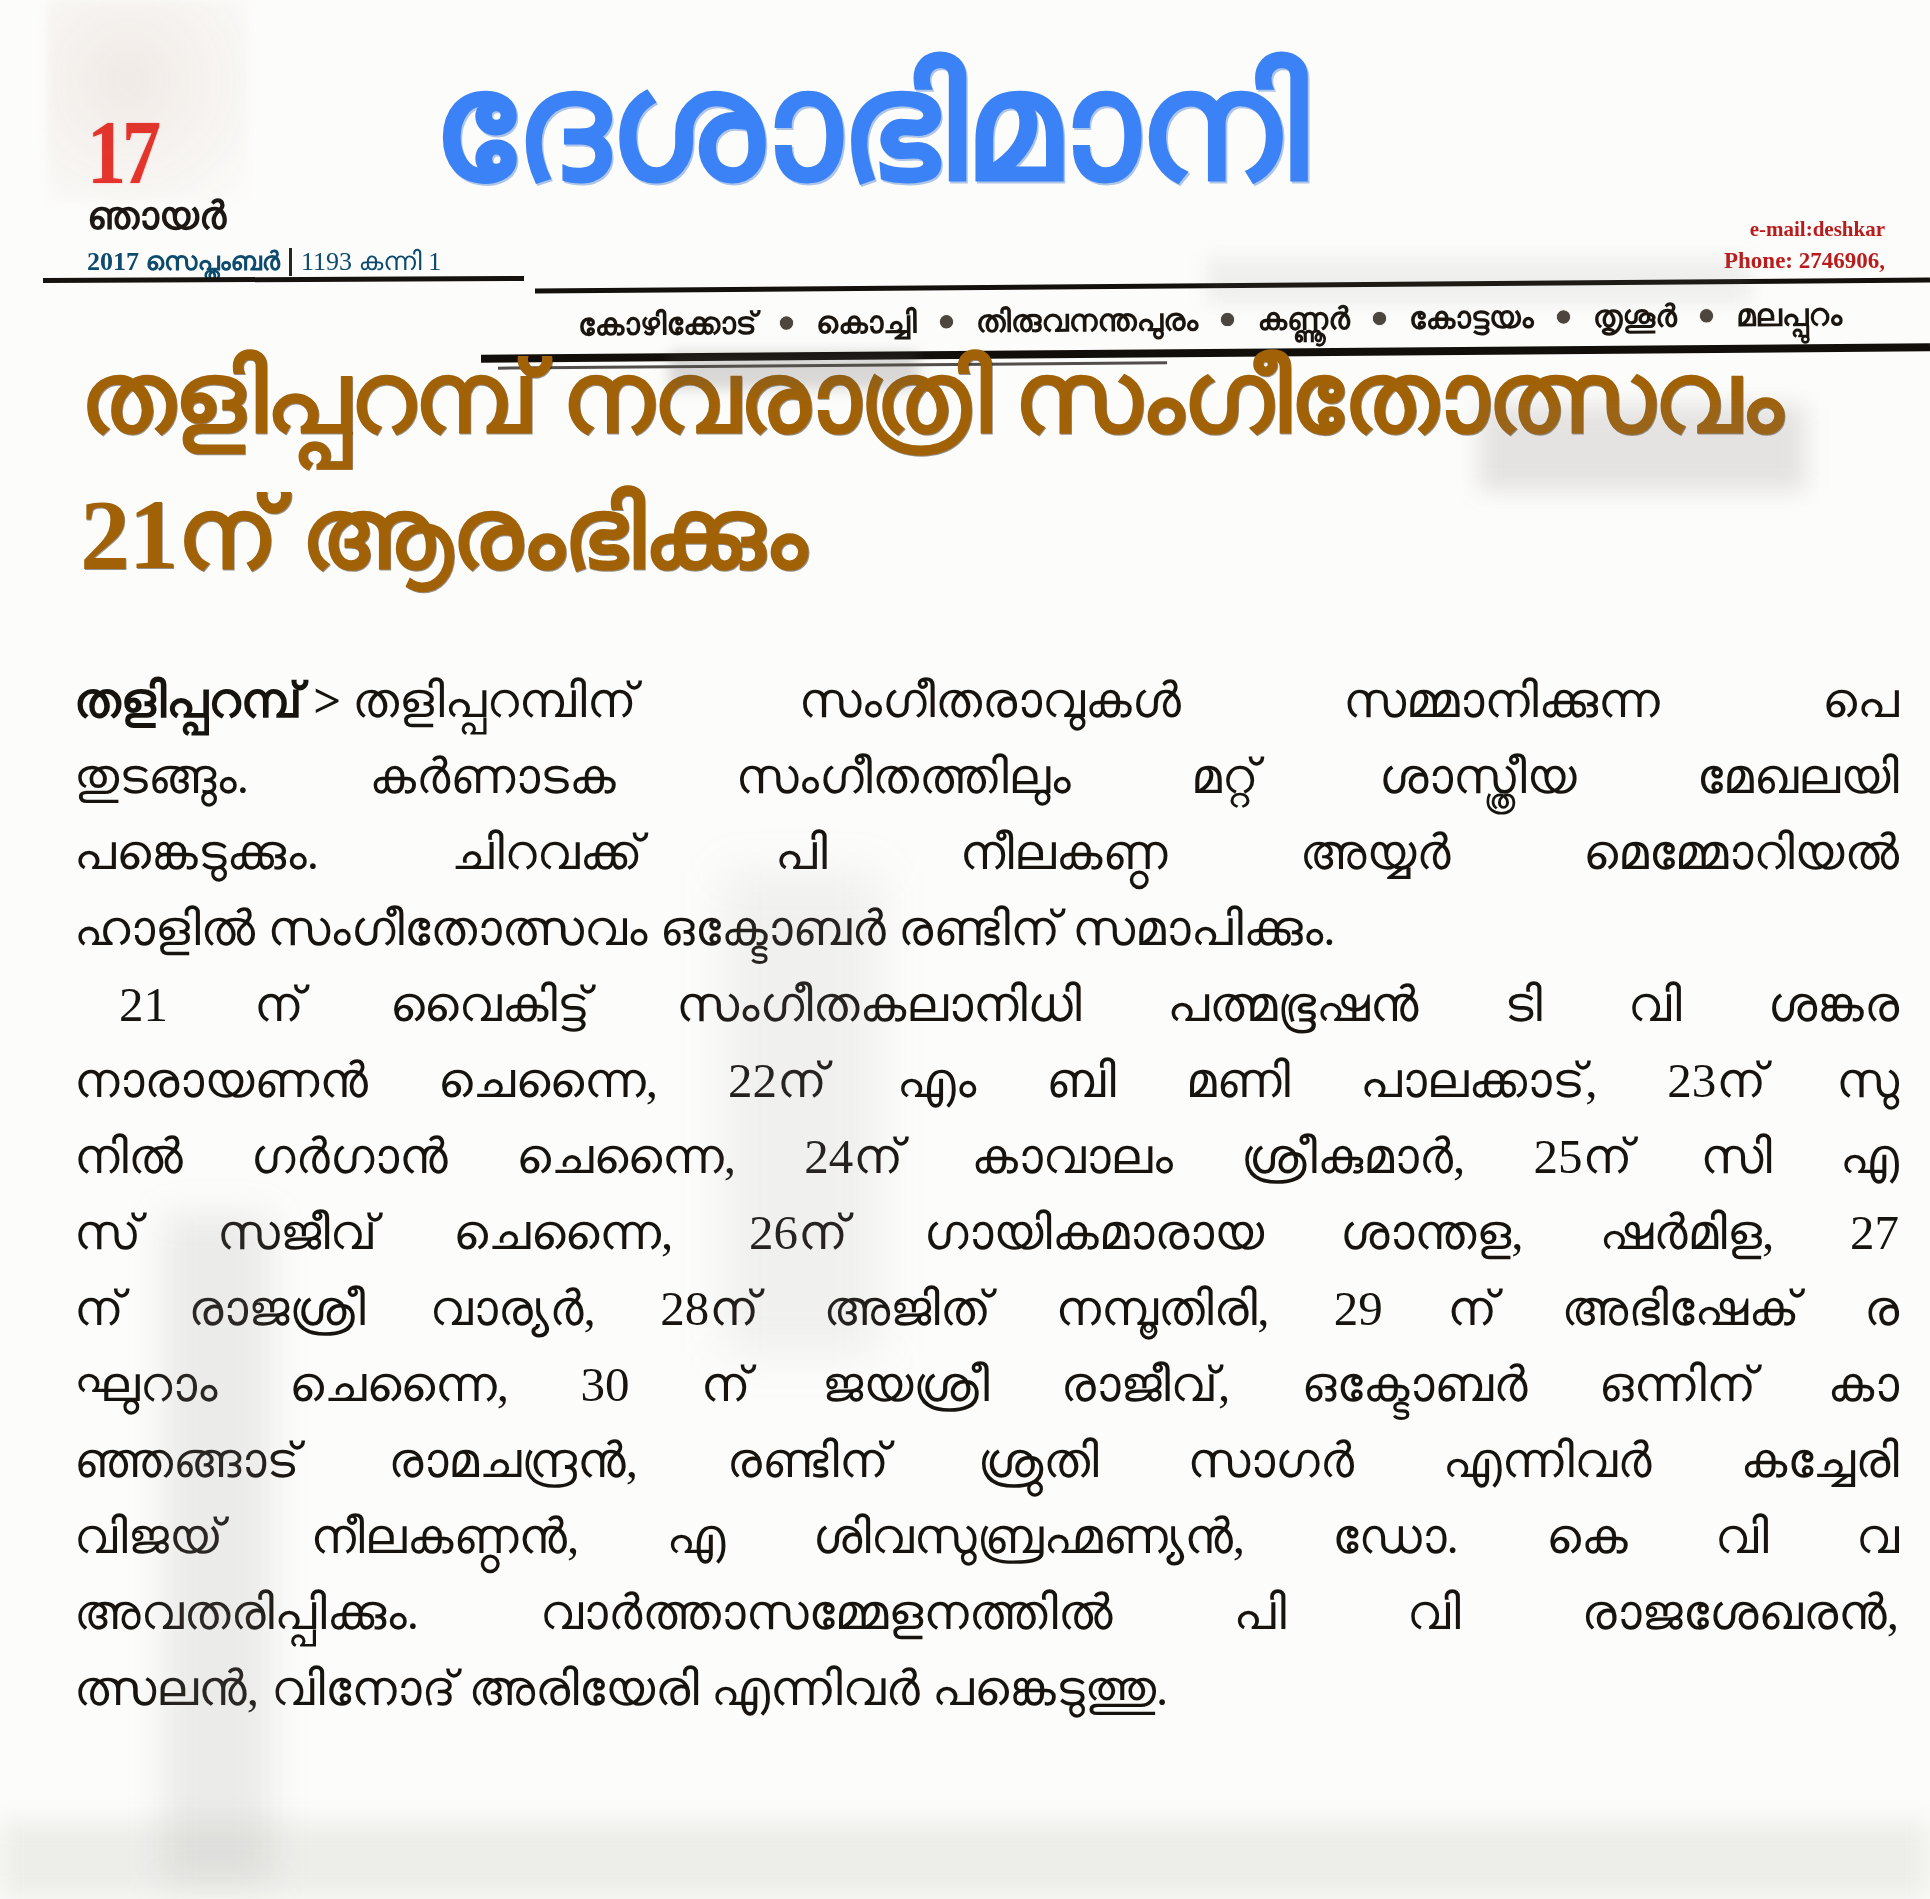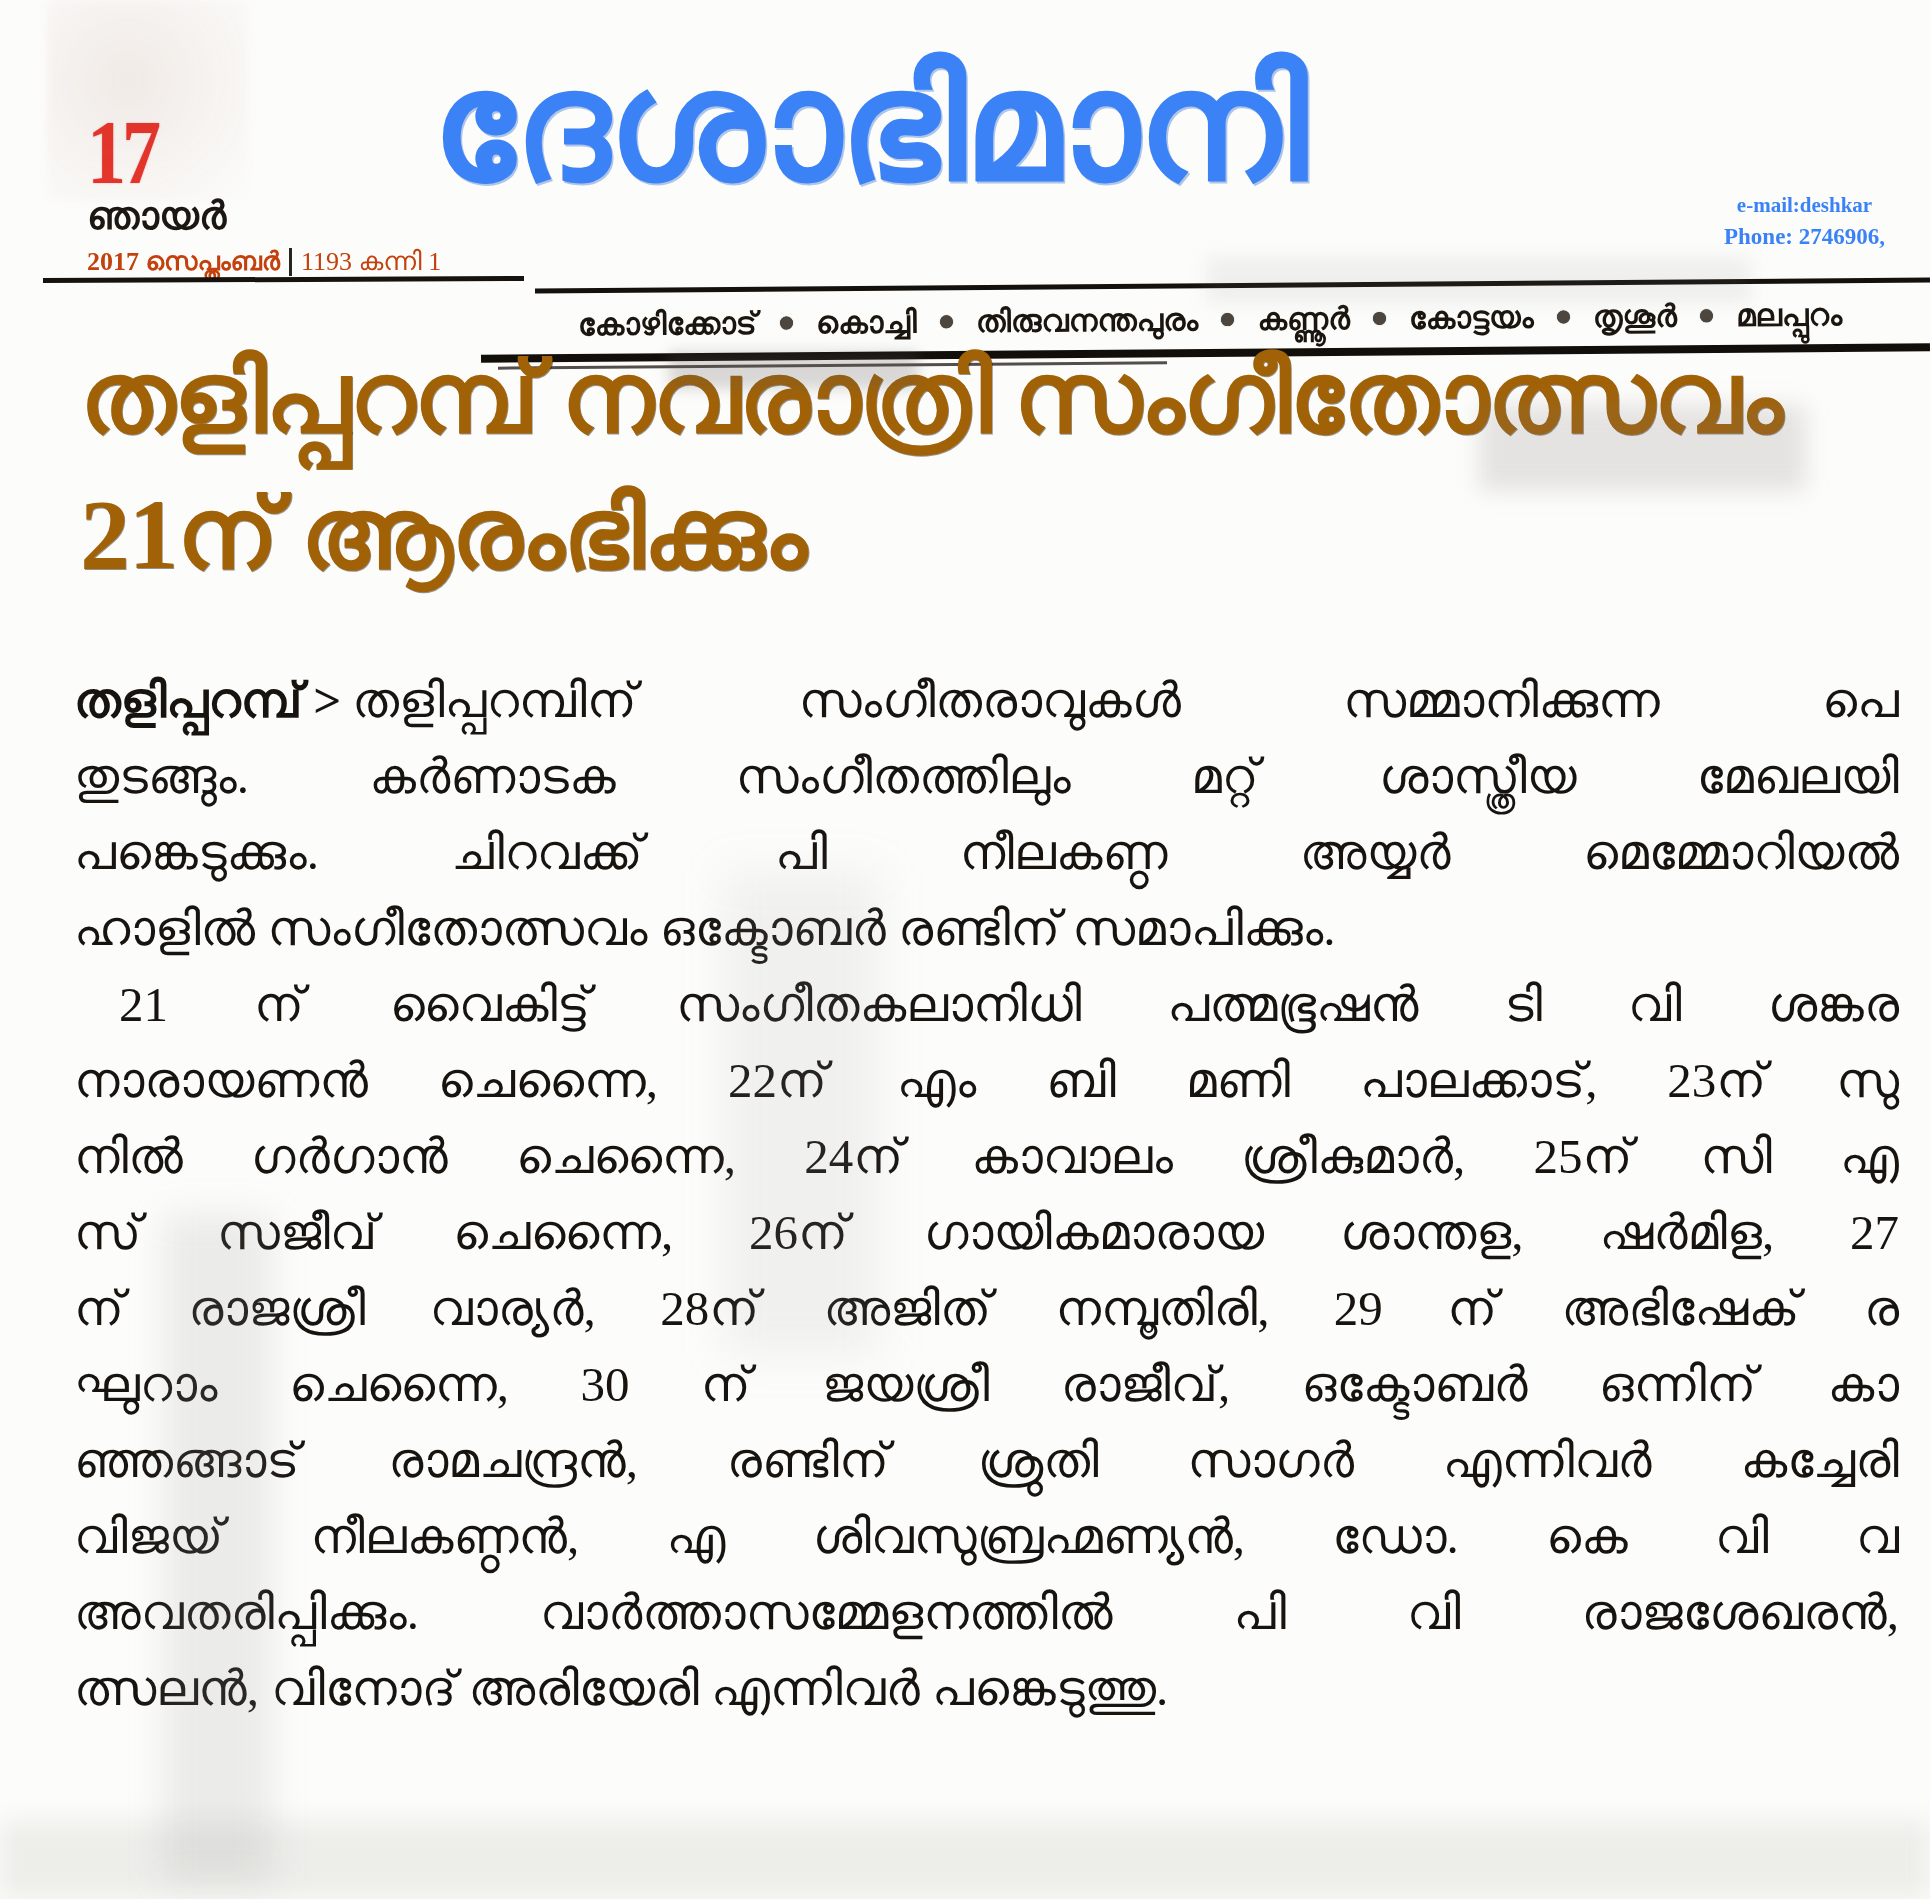--- a/index.html
+++ b/index.html
@@ -13,31 +13,31 @@
   }
   
   .date-block{position:absolute;left:87px;top:117px;width:366px;}
   .date-number{
     font-size:92px;font-weight:700;color:#e8332b;
     line-height:.78;letter-spacing:-4.7px;
     transform:scaleX(.85);transform-origin:left top;
     text-shadow:0 0 1.6px rgba(232,51,43,.55);
   }
   .weekday{font-size:39px;font-weight:700;color:#1c1712;margin-top:4.7px;letter-spacing:0;}
-  .date-row{display:flex;align-items:center;font-size:26px;font-weight:700;color:#c2410c;margin-top:7.8px;white-space:nowrap;}
+  .date-row{display:flex;align-items:center;font-size:26px;font-weight:700;color:#0c4a6e;margin-top:7.8px;white-space:nowrap;}
   .date-row .vbar{display:inline-block;width:2.3px;height:28px;background:#2a241e;margin:0 9.3px;}
   .era{font-weight:400;}
   .masthead{
     position:absolute;left:432px;top:47px;width:1238px;
     font-size:154px;font-weight:700;line-height:1.05;
     color:#3b82f6;white-space:nowrap;
     text-shadow:1.6px 1.6px 0 rgba(29,94,199,.35);
     letter-spacing:-1.6px;
   }
-  .contact{position:absolute;right:45px;top:193px;text-align:center;color:#3b82f6;}
+  .contact{position:absolute;right:45px;top:217px;text-align:right;color:#b91c1c;}
   .contact .email{font-size:21px;font-weight:700;}
   .contact .phone{font-size:23px;font-weight:700;margin-top:6.2px;}
   
   .rule-left{position:absolute;left:43px;top:277px;width:481px;height:4.7px;background:#16120e;transform:rotate(-.25deg);}
   .band-top{position:absolute;left:535px;top:283px;width:1395px;height:5.4px;background:#14100c;transform:rotate(-.45deg);}
   .band-bottom{position:absolute;left:481px;top:349px;width:1449px;height:7.8px;background:#120f0b;transform:rotate(-.45deg);}
   .band-bottom2{position:absolute;left:498px;top:364px;width:669px;height:3.1px;background:rgba(25,20,16,.75);transform:rotate(-.45deg);}
   .cities-row{
     position:absolute;left:578px;top:294px;width:1323px;height:51px;
     display:flex;align-items:center;gap:23px;

